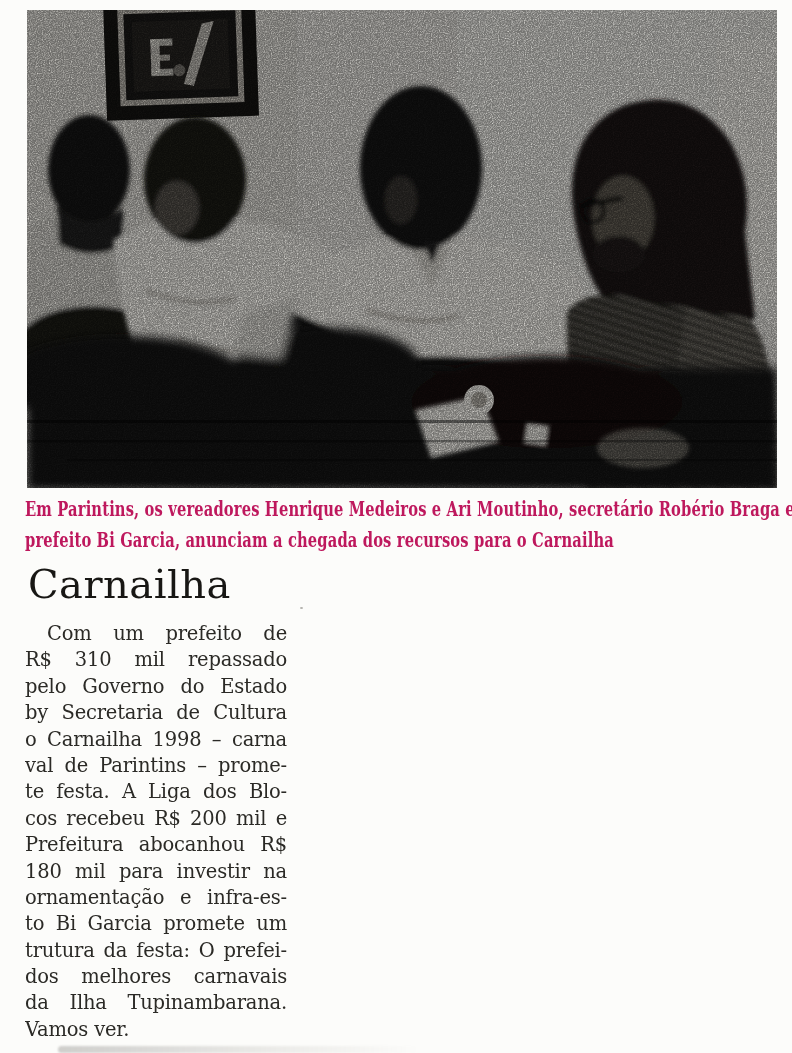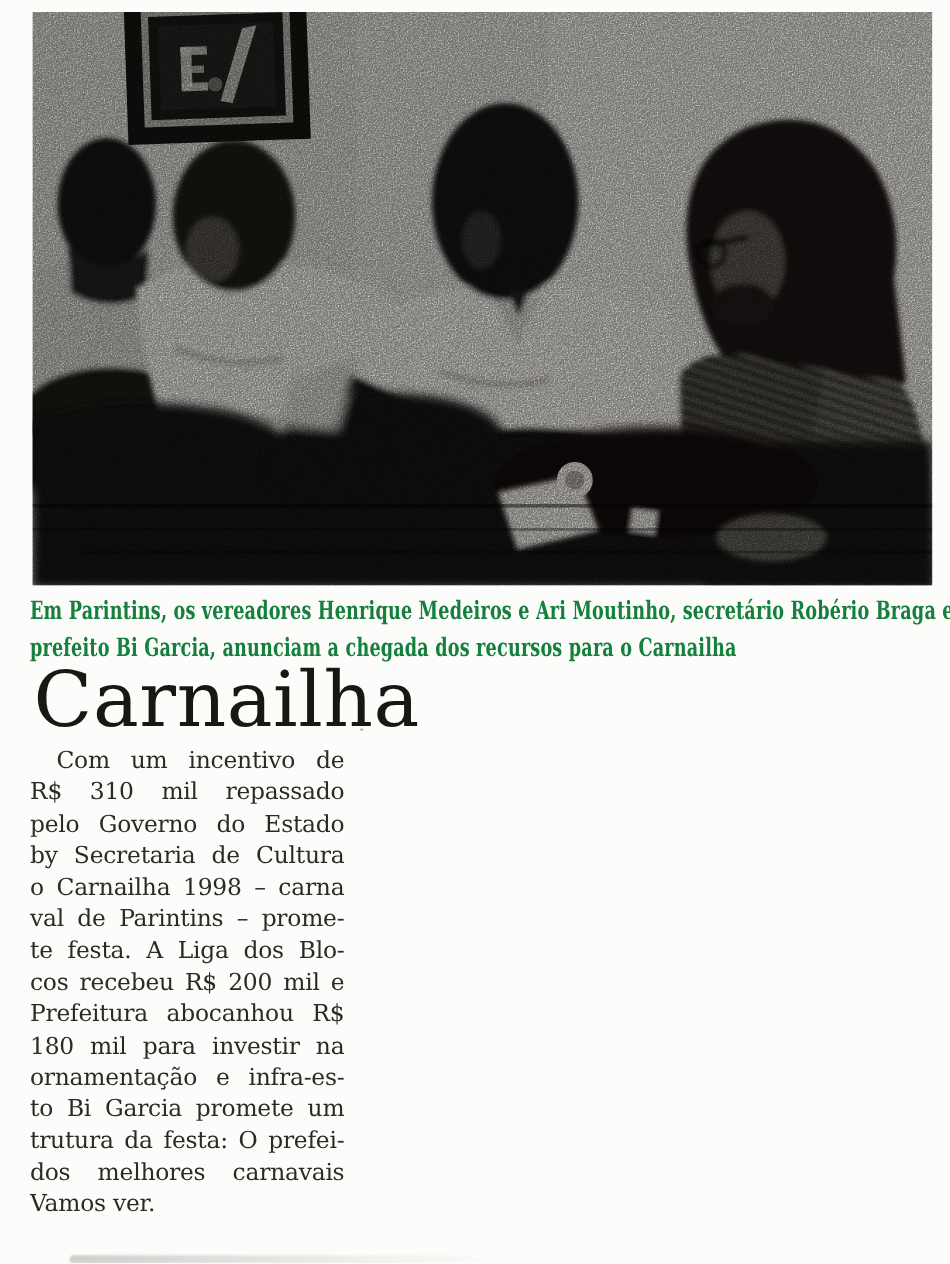--- a/index.html
+++ b/index.html
@@ -11,31 +11,31 @@
   }
   
   .photo{
     position:absolute;left:27px;top:10px;width:750px;height:478px;
     overflow:hidden;
   }
   .photo svg{display:block;width:100%;height:100%;}
   
   .caption{
     position:absolute;left:25px;top:493px;width:745px;
-    font-weight:bold;font-size:21px;line-height:31px;color:#15803d;
+    font-weight:bold;font-size:21px;line-height:31px;color:#be185d;
   }
   .cap-line{
     display:block;white-space:nowrap;
     transform:scaleX(0.70);transform-origin:left center;
     letter-spacing:0.2px;
   }
   
   .headline{
     position:absolute;left:28px;top:556px;margin:0;
-    font-size:64px;font-weight:500;line-height:56px;color:#181714;
+    font-size:40px;font-weight:500;line-height:56px;color:#181714;
     letter-spacing:0.5px;white-space:nowrap;
   }
   
   .article-body{
     position:absolute;left:25px;top:621px;width:262px;
     font-size:19.5px;line-height:26.4px;color:#2b2a26;
   }
   .bodyline{
     height:26.4px;overflow:hidden;
     text-align:justify;text-align-last:justify;
@@ -154,34 +154,35 @@
   </div>
 
   <div class="caption">
     <span class="cap-line">Em Parintins, os vereadores Henrique Medeiros e Ari Moutinho, secretário Robério Braga e</span>
     <span class="cap-line">prefeito Bi Garcia, anunciam a chegada dos recursos para o Carnailha</span>
   </div>
 
   <h1 class="headline">Carnailha</h1>
 
   <div class="article-body">
-    <div class="bodyline indent">Com um incentivo de</div>
+    <div class="bodyline indent">Com um prefeito de</div>
     <div class="bodyline">R$ 310 mil repassado</div>
     <div class="bodyline">pelo Governo do Estado</div>
     <div class="bodyline">by Secretaria de Cultura</div>
     <div class="bodyline">o Carnailha 1998 – carna</div>
     <div class="bodyline">val de Parintins – prome-</div>
     <div class="bodyline">te festa. A Liga dos Blo-</div>
     <div class="bodyline">cos recebeu R$ 200 mil e a</div>
     <div class="bodyline">Prefeitura abocanhou R$</div>
     <div class="bodyline">180 mil para investir na</div>
     <div class="bodyline">ornamentação e infra-es-</div>
     <div class="bodyline">to Bi Garcia promete um</div>
     <div class="bodyline">trutura da festa: O prefei-</div>
     <div class="bodyline">dos melhores carnavais</div>
+    <div class="bodyline">da Ilha Tupinambarana.</div>
     <div class="bodyline last">Vamos ver.</div>
   </div>
 
   <div class="smudge"></div>
   <div class="speck" style="left:748px;top:36px;width:3px;height:3px;"></div>
   <div class="speck" style="left:760px;top:174px;width:2px;height:2px;"></div>
   <div class="speck" style="left:300px;top:607px;width:3px;height:2px;"></div>
 
 </div>
 

